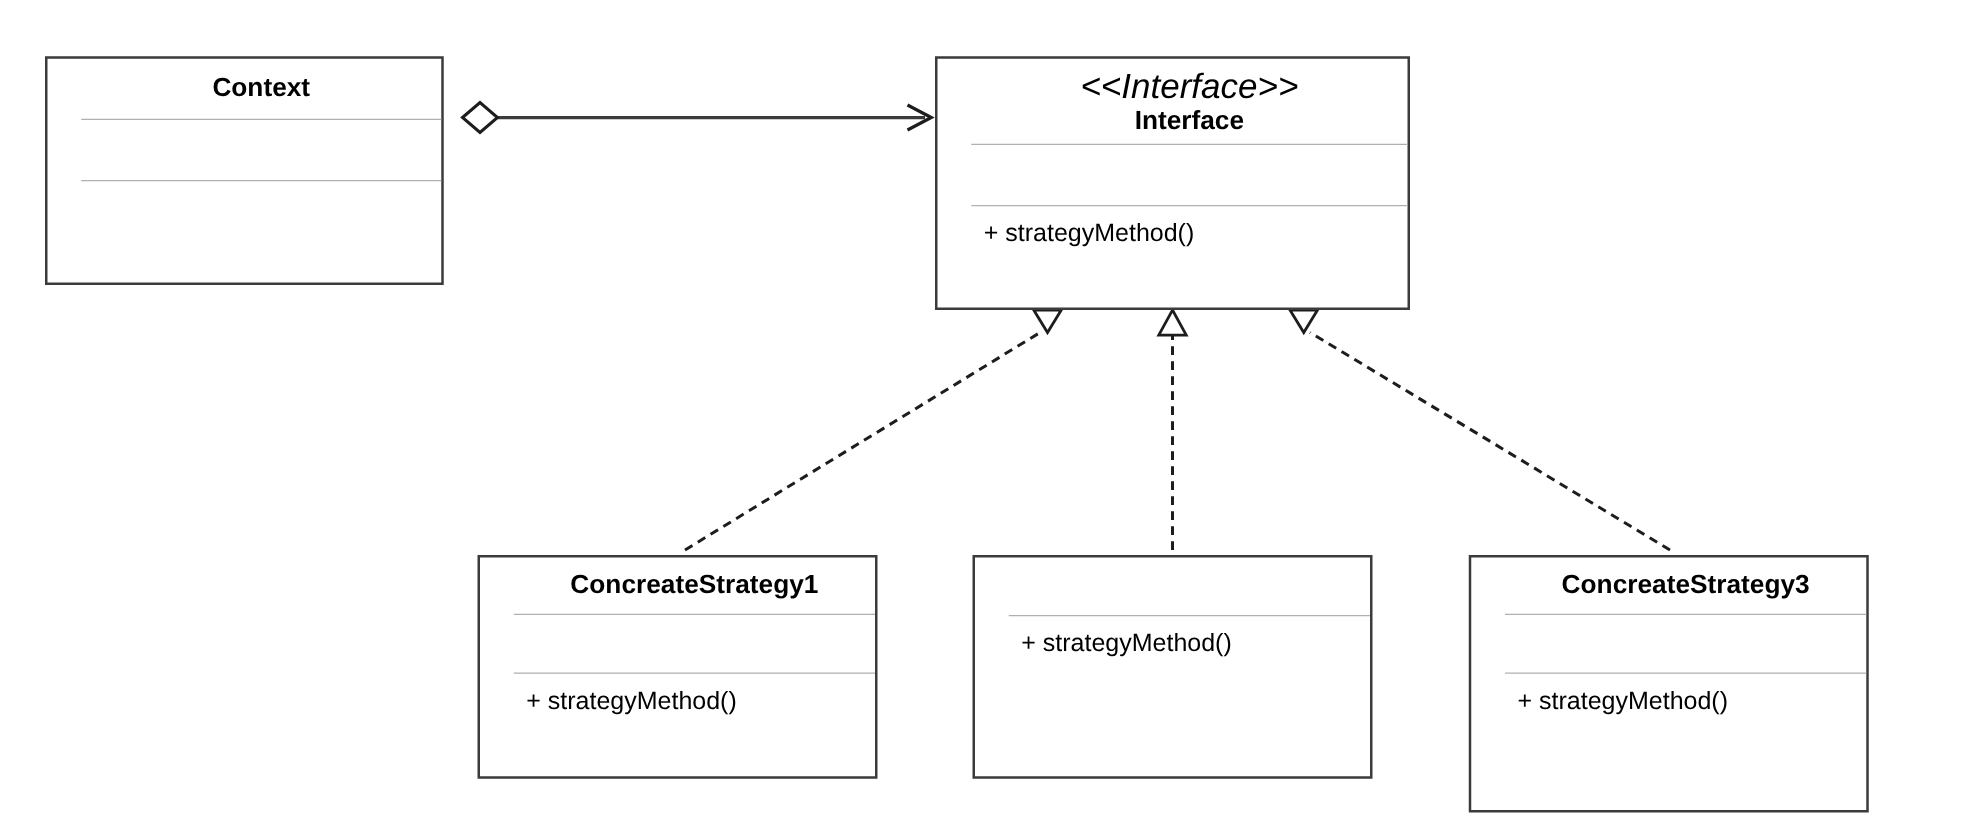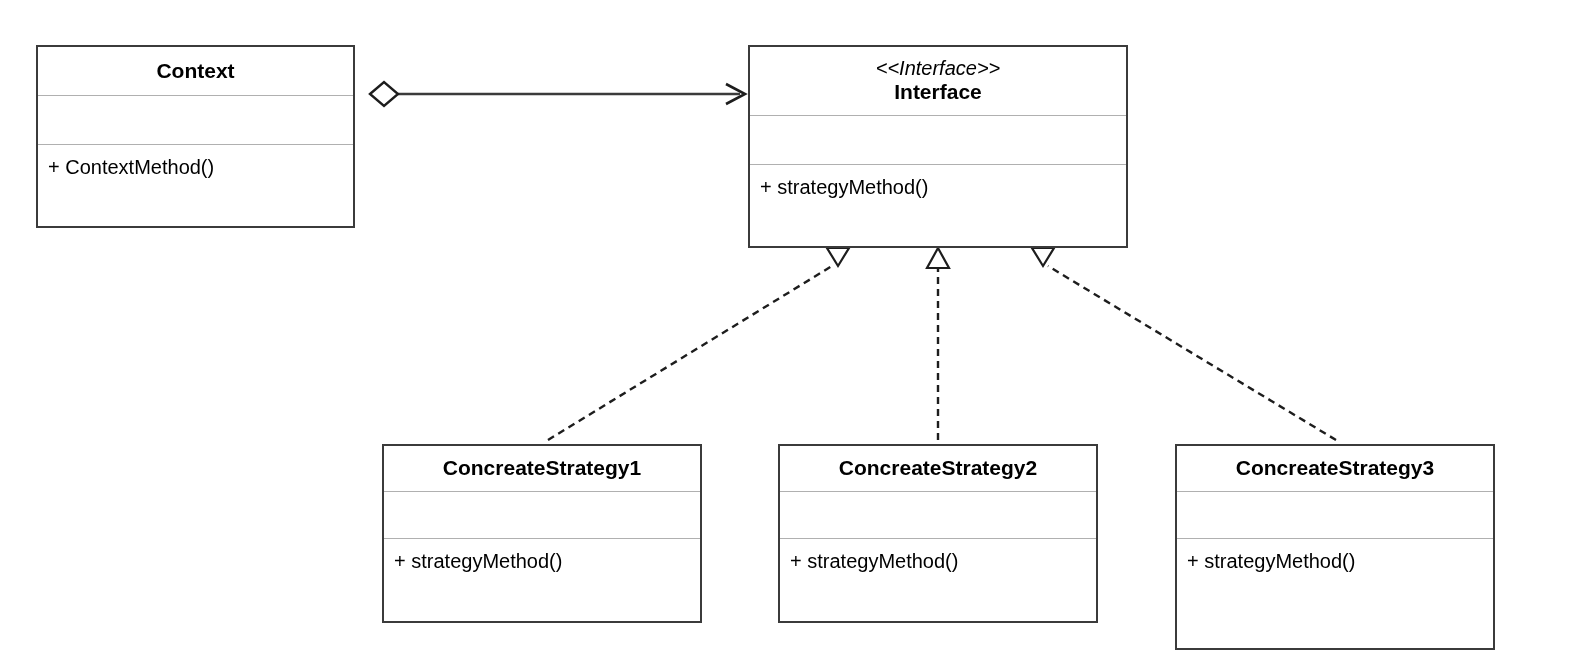--- a/index.html
+++ b/index.html
@@ -25,39 +25,40 @@
     height: 672px;
   }
   .uml-class {
     position: absolute;
     box-sizing: border-box;
     border: 2px solid #3b3b3b;
     background: #ffffff;
     display: flex;
     flex-direction: column;
     z-index: 5;
+    padding-left: 27px;
   }
   .uml-header {
     box-sizing: border-box;
     border-bottom: 1px solid #b0b0b0;
     display: flex;
     flex-direction: column;
     align-items: center;
     justify-content: center;
     text-align: center;
     font-weight: bold;
     font-size: 21px;
     color: #000000;
     line-height: 1.18;
     padding: 0 6px;
   }
   .uml-stereotype {
     font-weight: normal;
     font-style: italic;
-    font-size: 20px;
+    font-size: 28px;
     color: #000000;
   }
   .uml-attrs {
     box-sizing: border-box;
     border-bottom: 1px solid #b0b0b0;
     font-size: 20px;
     color: #000000;
     padding: 6px 10px;
   }
   .uml-ops {
@@ -100,23 +101,20 @@
       <polygon points="1032,248 1054,248 1043,266" fill="#ffffff" stroke="#1d1d1d" stroke-width="2.2" stroke-linejoin="miter"></polygon>
     </g>
   </svg>
 
   <div class="uml-class" style="left:36px; top:45px; width:319px; height:183px;">
     <div class="uml-header" style="height:49px;">
 
       <span>Context</span>
     </div>
     <div class="uml-attrs" style="height:49px;"></div>
-    <div class="uml-ops">
-      <div class="op-line">+ ContextMethod()</div>
-    </div>
   </div>
 
   <div class="uml-class" style="left:748px; top:45px; width:380px; height:203px;">
     <div class="uml-header" style="height:69px;">
       <span class="uml-stereotype">&lt;&lt;Interface&gt;&gt;</span>
       <span>Interface</span>
     </div>
     <div class="uml-attrs" style="height:49px;"></div>
     <div class="uml-ops">
       <div class="op-line">+ strategyMethod()</div>
@@ -127,23 +125,20 @@
     <div class="uml-header" style="height:46px;">
       <span>ConcreateStrategy1</span>
     </div>
     <div class="uml-attrs" style="height:47px;"></div>
     <div class="uml-ops">
       <div class="op-line">+ strategyMethod()</div>
     </div>
   </div>
 
   <div class="uml-class" style="left:778px; top:444px; width:320px; height:179px;">
-    <div class="uml-header" style="height:46px;">
-      <span>ConcreateStrategy2</span>
-    </div>
     <div class="uml-attrs" style="height:47px;"></div>
     <div class="uml-ops">
       <div class="op-line">+ strategyMethod()</div>
     </div>
   </div>
 
   <div class="uml-class" style="left:1175px; top:444px; width:320px; height:206px;">
     <div class="uml-header" style="height:46px;">
       <span>ConcreateStrategy3</span>
     </div>

